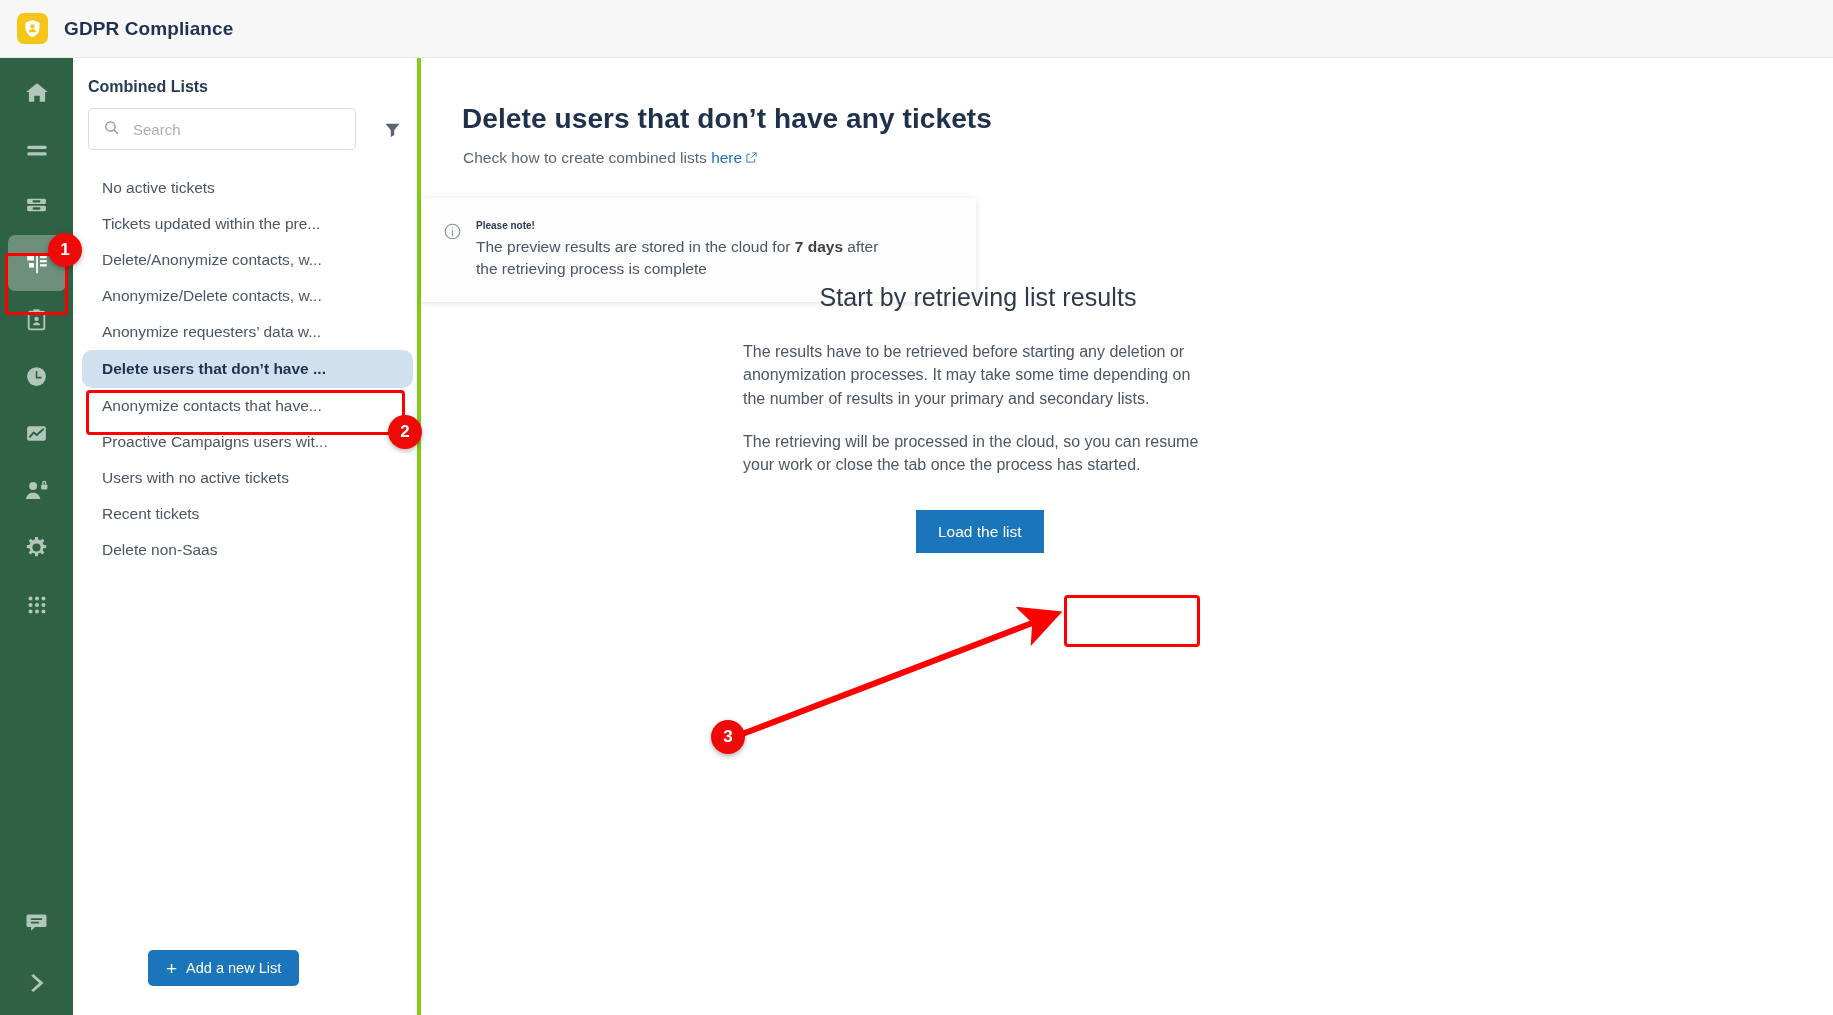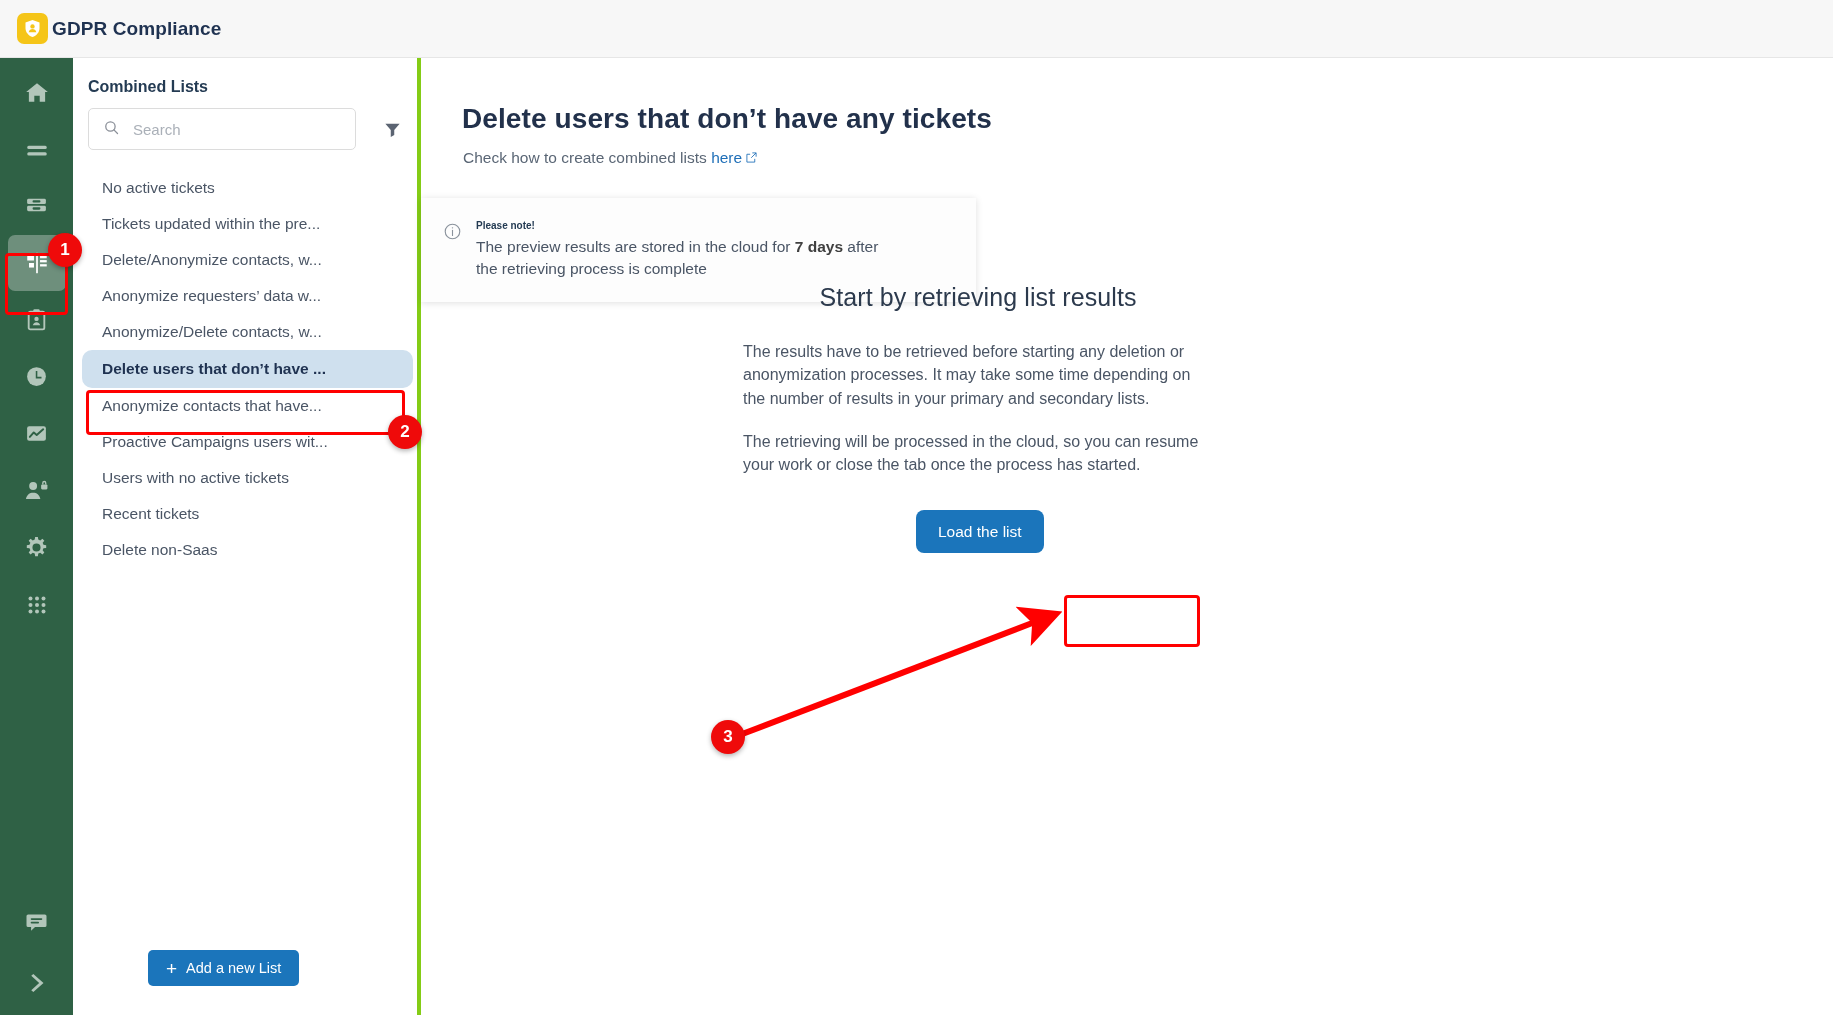--- a/index.html
+++ b/index.html
@@ -18,21 +18,21 @@
     background: #f7f7f7; border-bottom: 1px solid #e6e6e6;
     display: flex; align-items: center; padding-left: 17px;
   }
   .logo {
     width: 31px; height: 31px; border-radius: 7px;
     background: #f5c518; position: relative; flex: none;
     display:flex; align-items:center; justify-content:center;
   }
   .logo svg { display:block; }
   .app-title {
-    margin-left: 4px; font-size: 19px; color: #1f3251; font-weight: 600;
+    margin-left: 16px; font-size: 19px; color: #1f3251; font-weight: 600;
     letter-spacing: .1px;
   }
 
   
   .rail {
     position: absolute; left:0; top:58px; width:73px; height:957px;
     background: #2f6145;
   }
   .rail-ico {
     width: 73px; height: 57px; display:flex; align-items:center; justify-content:center;
@@ -125,21 +125,21 @@
     position:absolute; left: 322px; top: 225px; width: 470px; text-align:left;
   }
   .center h2 {
     margin:0 0 28px 0; font-size: 25px; font-weight: 400; color:#2c3a4d;
     text-align:center; letter-spacing:.1px;
   }
   .center p { margin: 0 0 20px 0; font-size: 16px; line-height: 1.46; color:#4a5565; }
 
   .loadbtn {
     position:absolute; left: 495px; top: 452px;
-    background:#1b75bb; color:#fff; border:none; border-radius:8px;
+    background:#1b75bb; color:#fff; border:none; border-radius:0;
     height: 43px; padding: 0 22px; font-size: 15.5px; cursor:pointer;
     font-family: "Liberation Sans", sans-serif;
   }
 
   
   .anno { position:absolute; left:0; top:0; width:1833px; height:1015px; pointer-events:none; }
   .anno-box { position:absolute; border: 3px solid #f00; border-radius: 4px; }
   .badge {
     position:absolute; width: 34px; height: 34px; border-radius: 50%;
     background:#ef0a0a; color:#fff; font-size: 17px; font-weight:700;
@@ -286,22 +286,22 @@
         <svg width="19" height="19" viewBox="0 0 24 24">
             <path d="M3 4.6 h18 L14.2 12.6 v6.3 L9.8 21.4 v-8.8 Z"></path>
           </svg>
       </div>
     </div>
 
     <div class="list">
       <div class="list-item">No active tickets</div>
       <div class="list-item">Tickets updated within the pre...</div>
       <div class="list-item">Delete/Anonymize contacts, w...</div>
+      <div class="list-item">Anonymize/Delete contacts, w...</div>
       <div class="list-item">Anonymize requesters’ data w...</div>
-      <div class="list-item">Anonymize/Delete contacts, w...</div>
       <div class="list-item selected">Delete users that don’t have ...</div>
       <div class="list-item">Anonymize contacts that have...</div>
       <div class="list-item">Proactive Campaigns users wit...</div>
       <div class="list-item">Users with no active tickets</div>
       <div class="list-item">Recent tickets</div>
       <div class="list-item">Delete non-Saas</div>
     </div>
 
     <button class="addbtn">
       <span class="plus">+</span>

